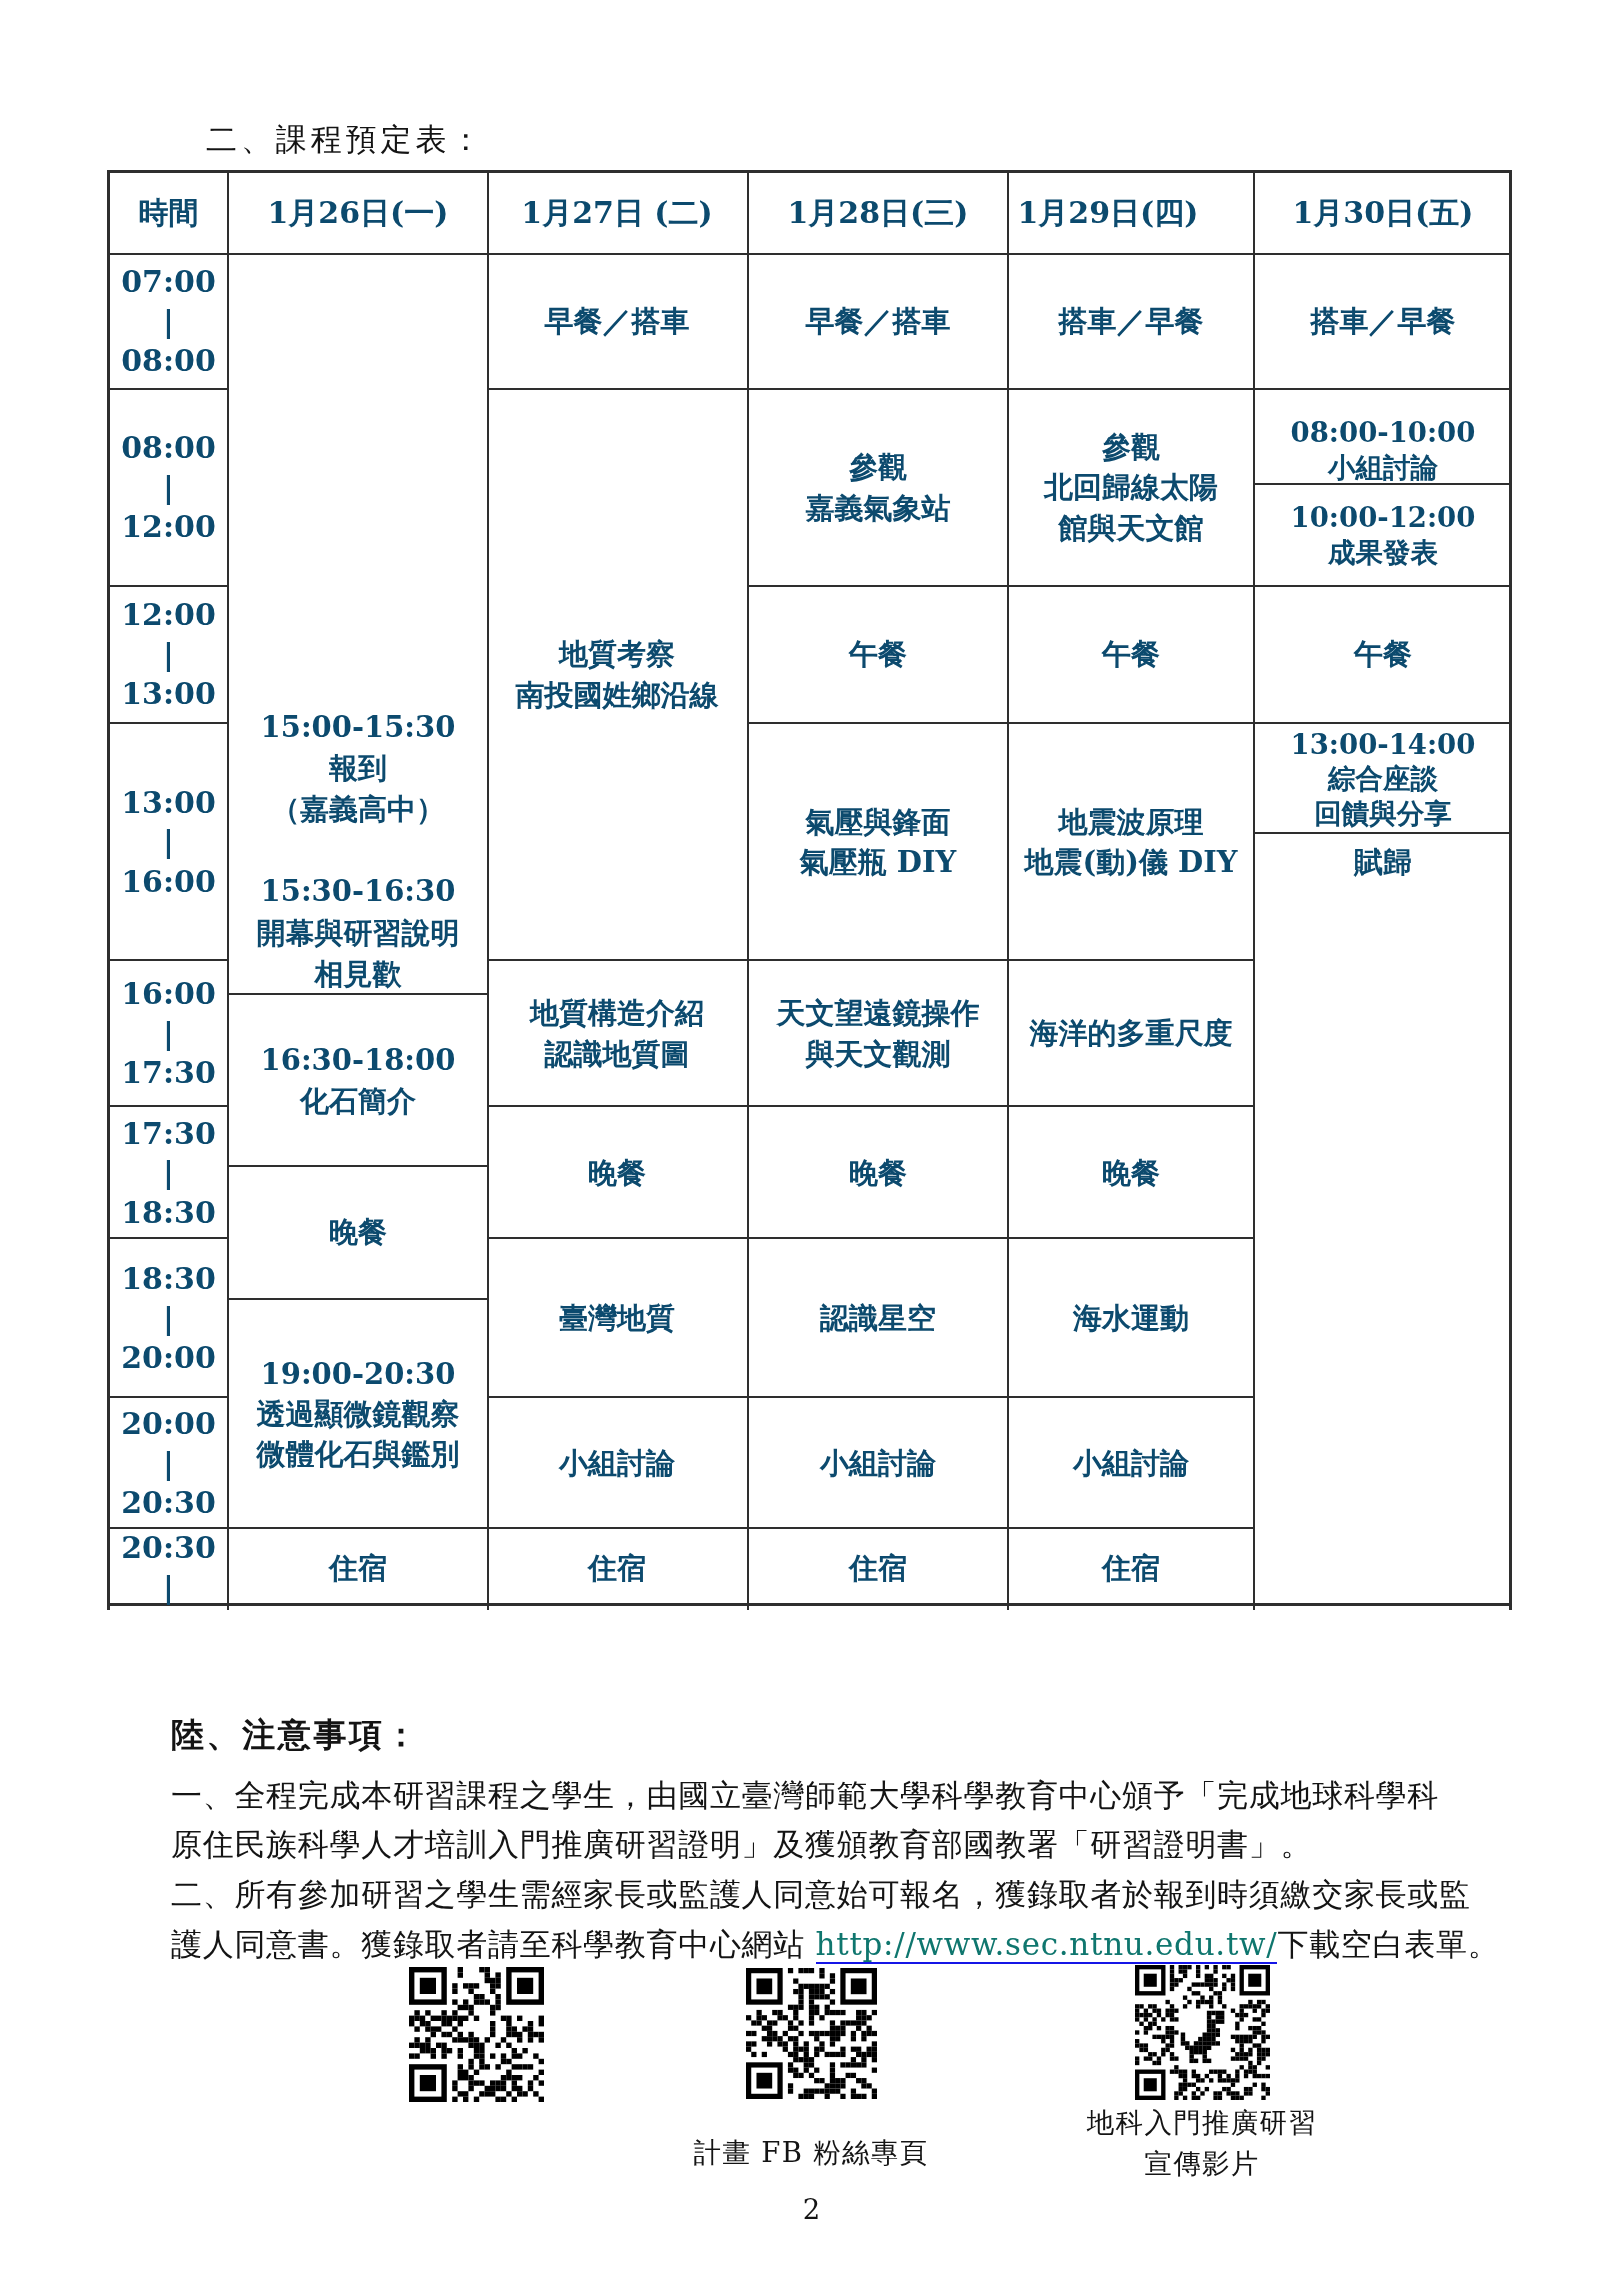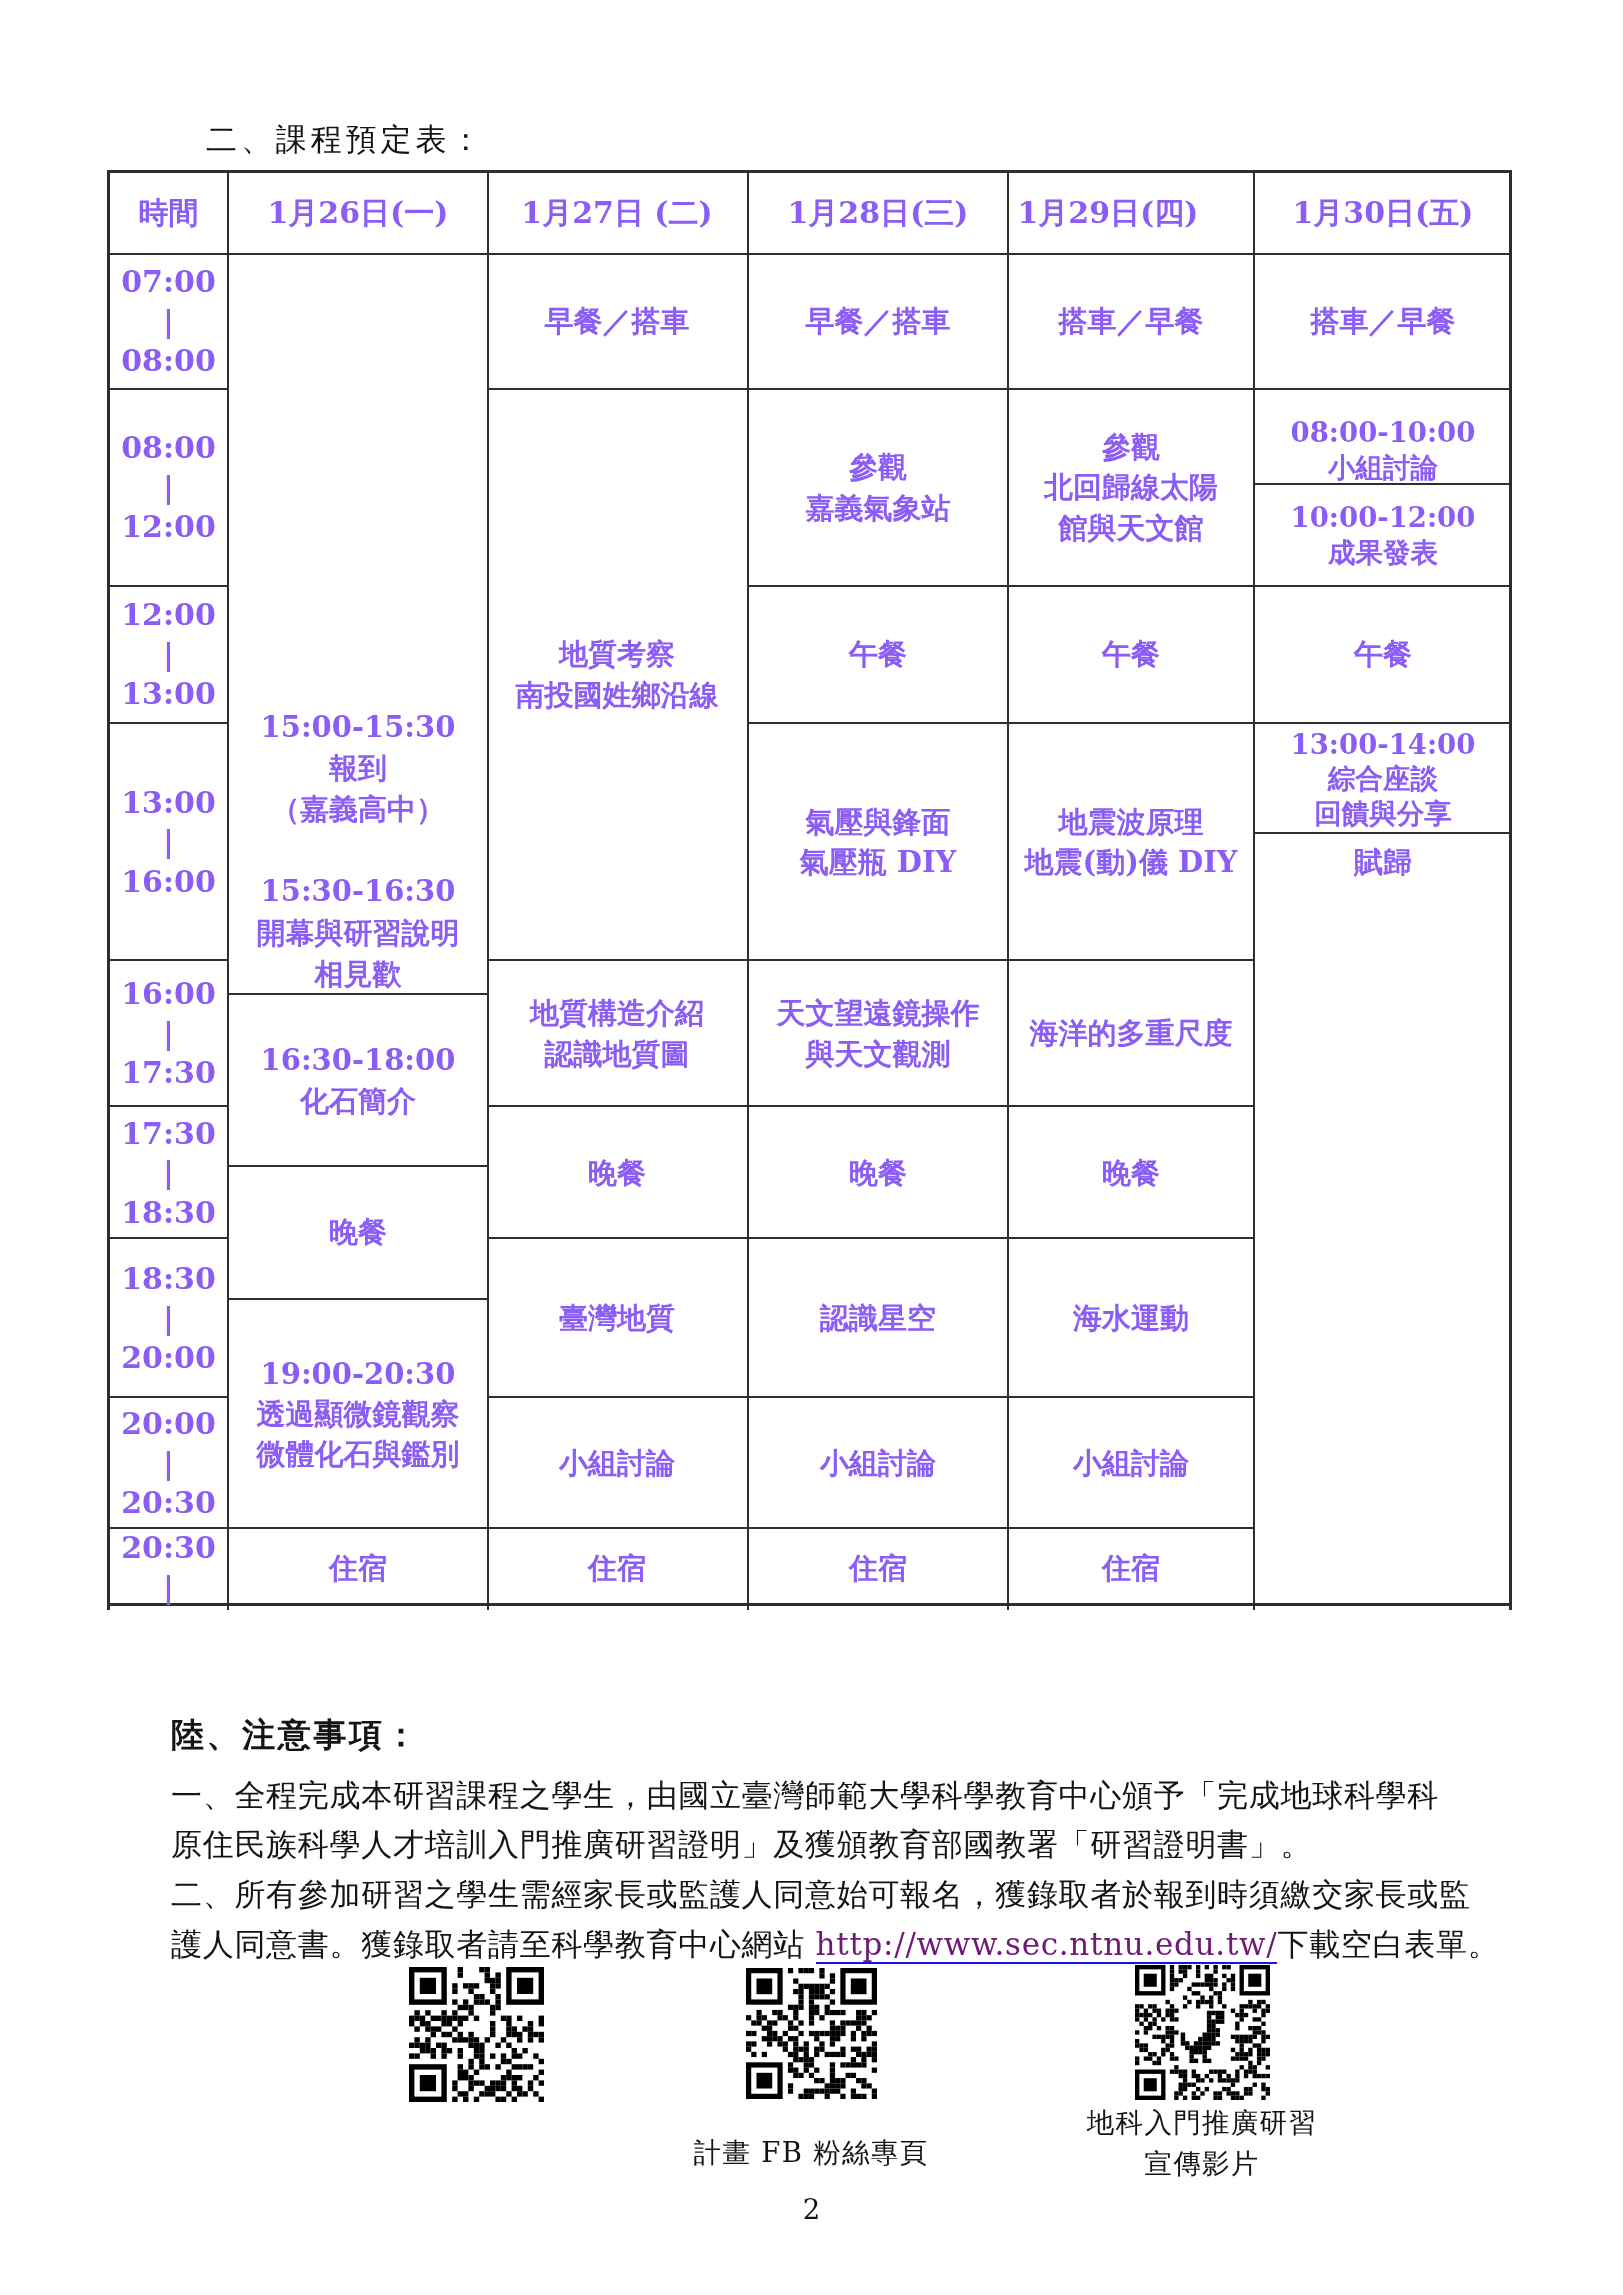--- a/index.html
+++ b/index.html
@@ -10,37 +10,37 @@
   }
   .doc-title{
     position:absolute;left:206px;top:119px;font-size:31px;letter-spacing:3.9px;
     white-space:nowrap;
   }
   
   .gline{position:absolute;background:#2e2e2e;}
   
   .cell{
     position:absolute;display:flex;flex-direction:column;align-items:center;justify-content:center;
-    text-align:center;font-weight:bold;font-size:29px;line-height:1.38;color:#8b5cf6;
+    text-align:center;font-weight:bold;font-size:29px;line-height:1.38;color:#0c4a6e;
   }
   .cell.hdr{font-size:30px;}
   .cell.time{font-size:30px;line-height:1.32;}
   .cell.small{font-size:27.5px;line-height:1.26;}
   .cell.top-align{justify-content:flex-start;padding-top:9.2px;box-sizing:border-box;}
   .cell.bottom-align{justify-content:flex-end;box-sizing:border-box;line-height:1.42;}
   .footnote{
     position:absolute;left:0;top:1637px;width:1577px;text-align:center;font-size:30px;letter-spacing:1.3px;
   }
   .notes-heading{
     position:absolute;left:171px;top:1713px;font-size:33px;font-weight:bold;letter-spacing:2.6px;white-space:nowrap;
   }
   .note-line{
     position:absolute;left:171px;width:1309px;font-size:31px;white-space:nowrap;letter-spacing:0.7px;
   }
-  .note-line a{color:#701a75;text-decoration:none;border-bottom:2.6px solid #1515e6;}
+  .note-line a{color:#0f766e;text-decoration:none;border-bottom:2.6px solid #1515e6;}
   .qr{position:absolute;}
   .qr svg{display:block;width:100%;height:100%;}
   .qr-caption{
     position:absolute;width:366px;text-align:center;font-size:27.5px;line-height:1.5;letter-spacing:1.3px;
   }
   .page-number{
     position:absolute;left:0;top:2193px;width:1623px;text-align:center;font-size:27.5px;
   }
 </style>
 </head>

